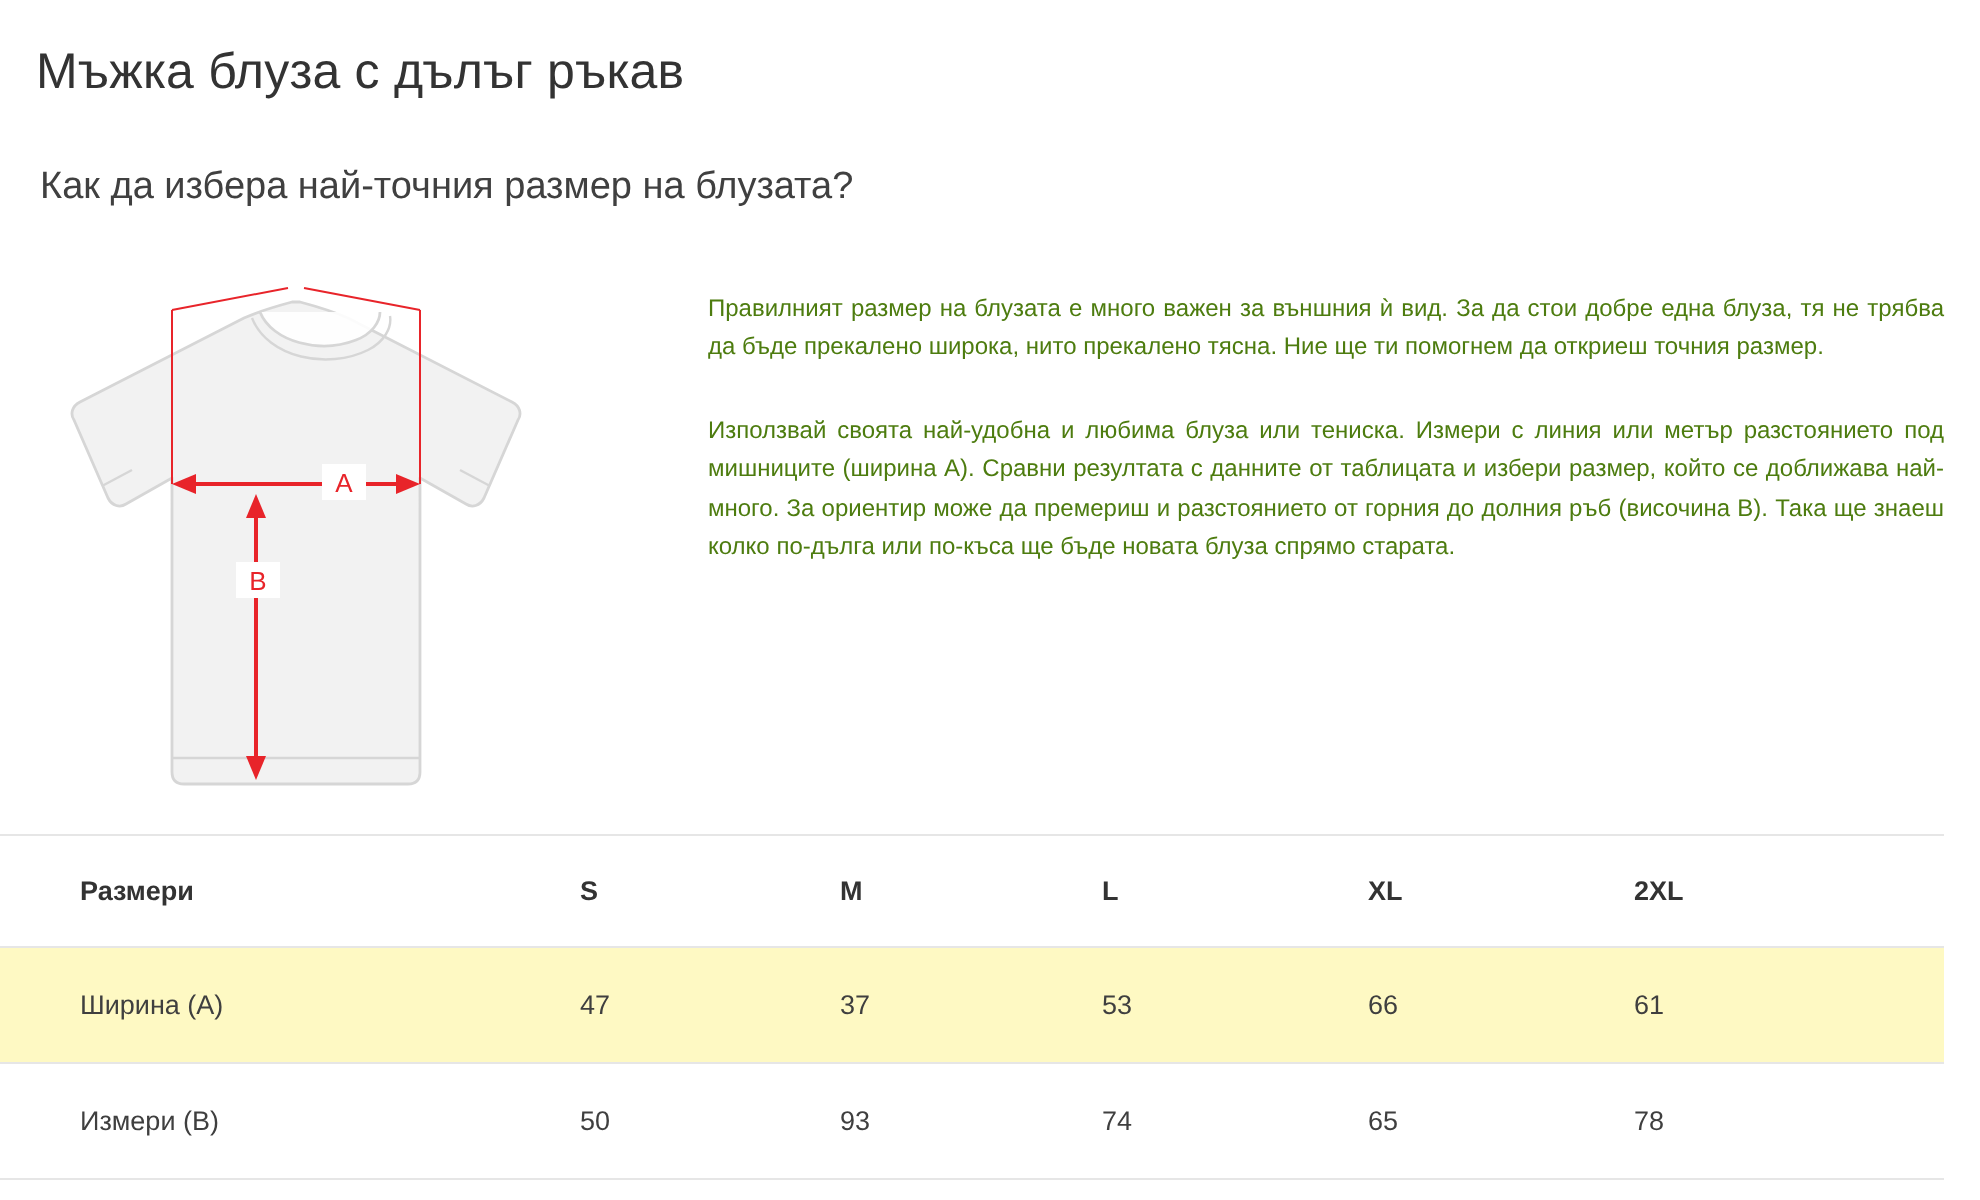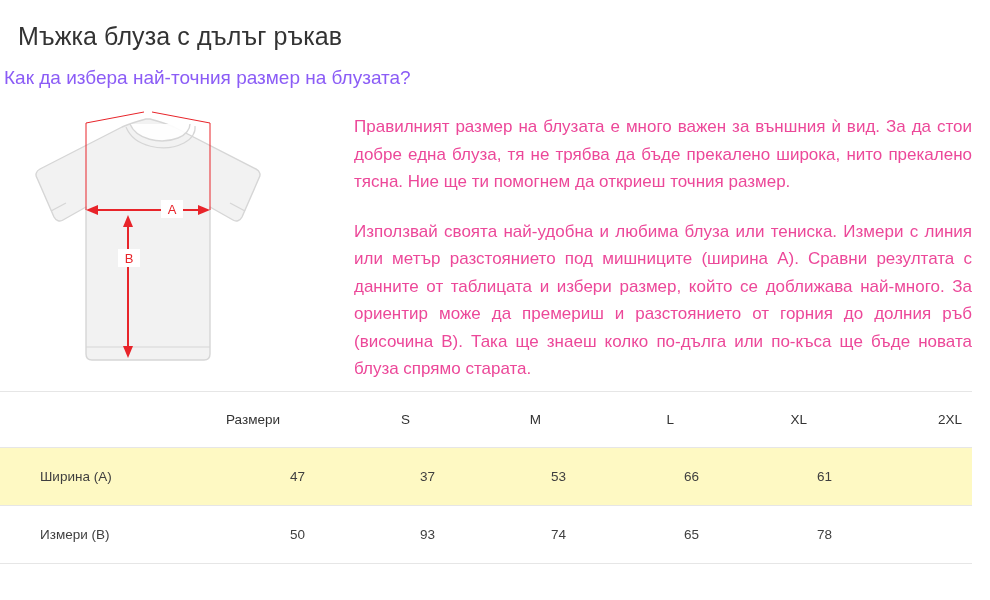--- a/index.html
+++ b/index.html
@@ -23,22 +23,22 @@
     font-size: 25px;
     font-weight: 400;
     color: #333333;
     margin: 0;
     padding: 22px 0 0 18px;
     letter-spacing: 0.1px;
   }
   .subtitle {
     font-size: 19px;
     font-weight: 400;
-    color: #8b5cf6;
-    margin: 0;
+    color: #404040;
+    margin: 16px;
     padding: 16px 0 0 4px;
   }
   .content {
     display: flex;
     flex-direction: row;
     padding: 18px 18px 0 18px;
   }
   .figure {
     width: 300px;
     flex: 0 0 300px;
@@ -46,36 +46,36 @@
     height: 270px;
   }
   .figure svg { display: block; }
   .paragraphs {
     flex: 1;
     padding-left: 36px;
     padding-top: 6px;
   }
   .paragraphs p {
     margin: 0 0 22px 0;
-    font-size: 17px;
+    font-size: 12px;
     line-height: 1.62;
-    color: #ec4899;
+    color: #4d7c0f;
     text-align: justify;
   }
   .paragraphs p:last-child { margin-bottom: 0; }
 
   table.sizes {
     width: 100%;
     border-collapse: collapse;
     margin-top: 8px;
     font-size: 13.5px;
   }
   table.sizes thead th {
-    text-align: right;
-    font-weight: 400;
+    text-align: left;
+    font-weight: 700;
     color: #333;
     padding: 20px 10px 20px 0;
     border-top: 1px solid #e6e6e6;
     border-bottom: 1px solid #e6e6e6;
     font-size: 13.5px;
   }
   table.sizes tbody td {
     padding: 21px 10px 21px 0;
     border-bottom: 1px solid #e6e6e6;
     color: #3f3f3f;

